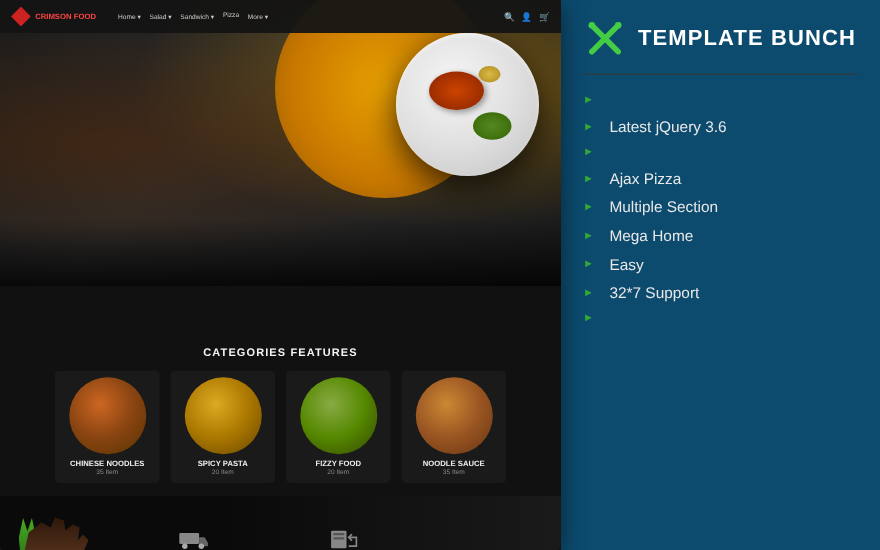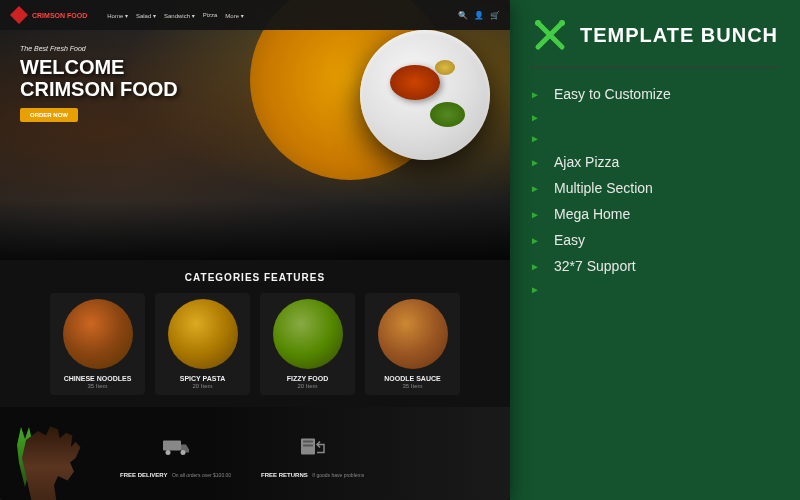--- a/index.html
+++ b/index.html
@@ -223,20 +223,21 @@
     }
 
     .categories-title {
       color: #f5f5f5;
       font-size: 10px;
       font-weight: bold;
       text-transform: uppercase;
       letter-spacing: 1px;
       margin-bottom: 10px;
       text-align: center;
+      margin-top: 44px;
     }
 
     .categories-grid {
       display: flex;
       gap: 10px;
       justify-content: center;
     }
 
     .category-card {
       width: 95px;
@@ -354,21 +355,21 @@
       width: 20px;
       height: 60px;
       background: linear-gradient(to top, #225511, #44aa22);
       clip-path: polygon(50% 100%, 20% 60%, 10% 30%, 30% 0%, 50% 20%, 70% 0%, 90% 30%, 80% 60%);
     }
 
     
     .right-panel {
       width: 290px;
       height: 500px;
-      background: #14532d;
+      background: #0c4a6e;
       display: flex;
       flex-direction: column;
       padding: 15px 20px;
     }
 
     .brand-header {
       display: flex;
       align-items: center;
       gap: 10px;
       margin-bottom: 18px;
@@ -437,28 +438,20 @@
         <span class="nav-link">Pizza</span>
         <span class="nav-link">More ▾</span>
       </div>
       <div class="nav-icons">
         <span class="nav-icon">🔍</span>
         <span class="nav-icon">👤</span>
         <span class="nav-icon">🛒</span>
       </div>
     </div>
 
-    <div class="hero-content">
-      <p class="hero-subtitle">The Best Fresh Food</p>
-      <div class="hero-title">
-        <span>WELCOME</span><br>
-        <span>CRIMSON FOOD</span>
-      </div>
-      <div class="hero-btn">ORDER NOW</div>
-    </div>
 
     <div class="food-plate">
       <div class="plate-outer">
         <div class="plate-food">
           <div class="food-item-1"></div>
           <div class="food-item-2"></div>
           <div class="food-item-3"></div>
         </div>
       </div>
     </div>
@@ -543,24 +536,24 @@
         <circle cx="32" cy="8" r="3" fill="#44cc44"></circle>
         <circle cx="20" cy="20" r="3" fill="#44cc44"></circle>
       </svg>
     </div>
     <span class="brand-name">TEMPLATE BUNCH</span>
   </div>
 
   <ul class="features-list">
     <li class="feature-item">
       <span class="feature-arrow">►</span>
-      <span class="feature-text">Easy to Customize</span>
-    </li>
-    <li class="feature-item">
-      <span class="feature-arrow">►</span>
+    </li>
+    <li class="feature-item">
+      <span class="feature-arrow">►</span>
+      <span class="feature-text">Latest jQuery 3.6</span>
     </li>
     <li class="feature-item">
       <span class="feature-arrow">►</span>
     </li>
     <li class="feature-item">
       <span class="feature-arrow">►</span>
       <span class="feature-text">Ajax Pizza</span>
     </li>
     <li class="feature-item">
       <span class="feature-arrow">►</span>

